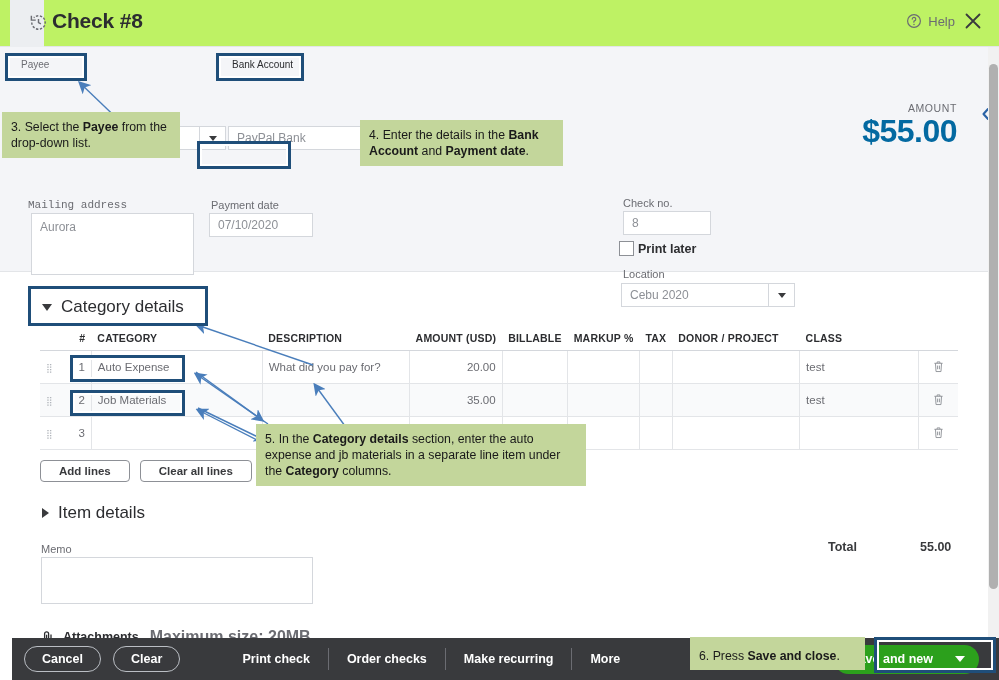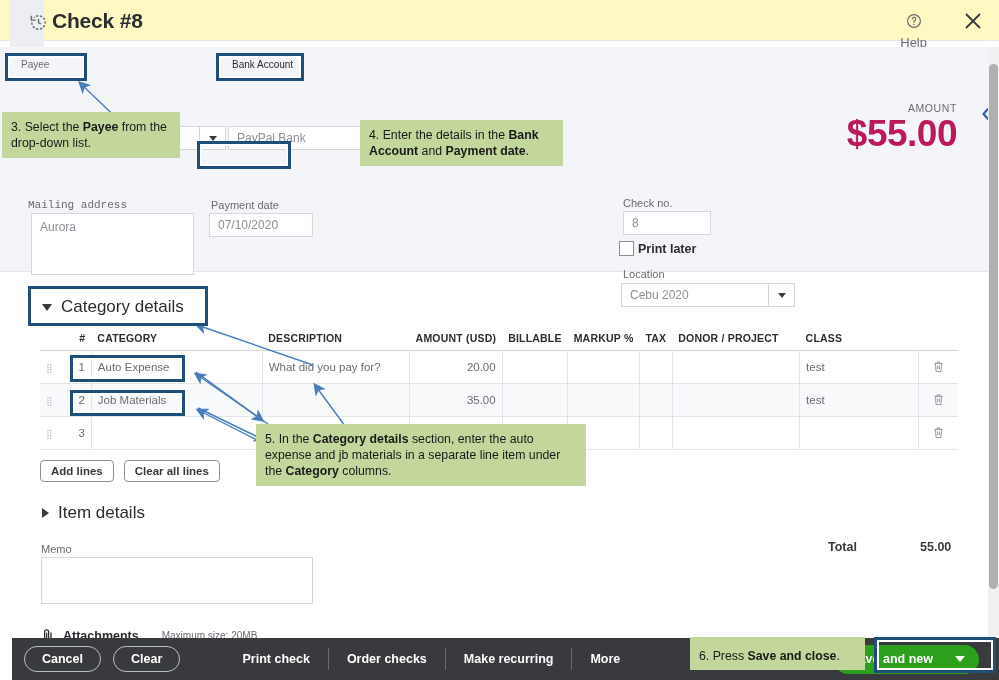--- a/index.html
+++ b/index.html
@@ -10,33 +10,33 @@
     background: #ffffff;
     color: #393a3d;
     position: relative;
     overflow: hidden;
   }
 
   
   #app { position:absolute; inset:0; background:#fff; }
 
   .header-bar {
-    position:absolute; left:0; top:0; width:999px; height:41px;
-    background:#fef9c3; border-bottom:1px solid #e3e5e8;
+    position:absolute; left:0; top:0; width:999px; height:47px;
+    background:#bef264; border-bottom:1px solid #e3e5e8;
   }
   .header-tab {
     position:absolute; left:10px; top:0; width:34px; height:47px;
     background:#eceef1;
   }
   .hist-icon { position:absolute; left:19px; top:13px; width:19px; height:19px; }
   .title {
     position:absolute; left:52px; top:9px;
     font-size:21px; font-weight:bold; color:#2c2d30; letter-spacing:-0.2px;
   }
-  .help-wrap { position:absolute; right:72px; top:13px; display:flex; align-items:center; gap:6px;flex-direction:column; }
+  .help-wrap { position:absolute; right:44px; top:13px; display:flex; align-items:center; gap:6px; }
   .q-icon { width:16px; height:16px; }
   .help-text { font-size:13px; color:#6b6c72; }
   .close-x { position:absolute; right:16px; top:11px; width:20px; height:20px; }
 
   
   .upper-panel {
     position:absolute; left:0; top:47px; width:999px; height:225px;
     background:#f4f5f8; border-bottom:1px solid #e3e5e8;
   }
   .fld-label { font-size:11px; color:#6b6c72; }
@@ -65,22 +65,22 @@
   }
 
   .paydate-label { position:absolute; left:211px; top:152px; }
   .paydate-box { position:absolute; left:209px; top:166px; width:104px; }
 
   .amount-cap {
     position:absolute; right:42px; top:55px; font-size:10.5px;
     color:#6b6c72; letter-spacing:0.6px; text-align:left;margin-left:38px;
   }
   .amount-val {
-    position:absolute; right:42px; top:66px; font-size:37px; font-weight:bold;
-    color:#be185d; letter-spacing:-0.5px; text-align:right;
+    position:absolute; right:42px; top:66px; font-size:32px; font-weight:bold;
+    color:#0369a1; letter-spacing:-0.5px; text-align:right;
   }
 
   .checkno-label { position:absolute; left:623px; top:150px; }
   .checkno-box { position:absolute; left:623px; top:164px; width:88px; }
   .printlater-wrap { position:absolute; left:619px; top:194px; display:flex; align-items:center; gap:4px; }
   .chk-sq { width:15px; height:15px; border:1px solid #8d9096; background:#fff; }
   .printlater-lbl { font-size:12.5px; font-weight:bold; color:#2c2d30; }
   .loc-label { position:absolute; left:623px; top:221px; }
   .loc-wrap { position:absolute; left:621px; top:236px; display:flex;border-radius:10px; }
   .loc-input { width:148px; }
@@ -127,40 +127,40 @@
   .col-bill { width:58px; }
   .col-mkup { width:60px; }
   .col-tax  { width:32px; }
   .col-donor{ width:128px; }
   .col-class{ width:122px; }
   .col-del  { width:40px; text-align:center; border-right:none !important; }
 
   .linebtns { position:absolute; left:40px; top:460px; display:flex; gap:10px; }
   .pillbtn {
     border:1px solid #8d9096; background:#fff; border-radius:4px;
-    font-size:11.5px; color:#393a3d; padding:4px 10px; font-weight:bold;
+    font-size:11.5px; color:#393a3d; padding:4px 18px; font-weight:bold;
   }
 
   .item-head {
     position:absolute; left:42px; top:503px;
     font-size:17px; color:#2c2d30; display:flex; align-items:center; gap:9px;
   }
   .memo-label { position:absolute; left:41px; top:543px; font-size:11px; color:#6b6c72; }
   .memo-box {
     position:absolute; left:41px; top:557px; width:272px; height:47px;
     background:#fff; border:1px solid #d4d7dc;
   }
   .total-lbl { position:absolute; left:828px; top:540px; font-size:12.5px; color:#393a3d; font-weight:bold; }
   .total-val { position:absolute; left:920px; top:540px; font-size:12.5px; color:#393a3d; font-weight:bold; }
 
   .attach-row {
     position:absolute; left:42px; top:628px; display:flex; align-items:center; gap:9px;
     font-size:12.5px; font-weight:bold; color:#2c2d30;
   }
-  .attach-note { font-weight:normal; color:#6b6c72; font-size:10px; margin-left:14px; }
+  .attach-note { font-weight:bold; color:#6b6c72; font-size:16px; margin-left:2px; }
 
   
   .footer {
     position:absolute; left:12px; bottom:0; width:987px; height:42px;
     background:#393a3d; display:flex; align-items:center;
   }
   .ftr-btn {
     border:1px solid #babec4; border-radius:16px; background:transparent;
     color:#fff; font-size:12.5px; font-weight:bold; padding:5px 17px; margin-left:12px;
   }

